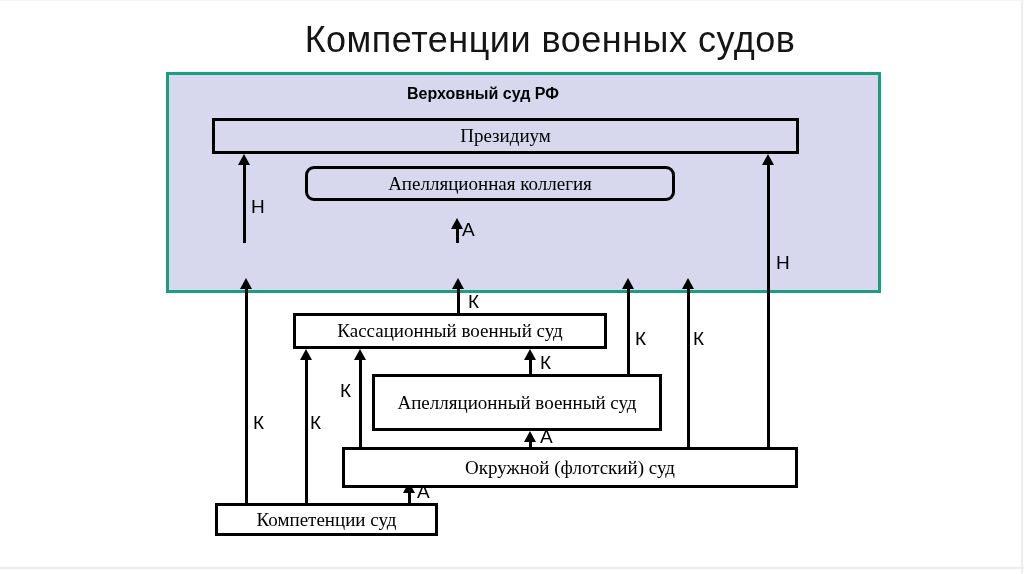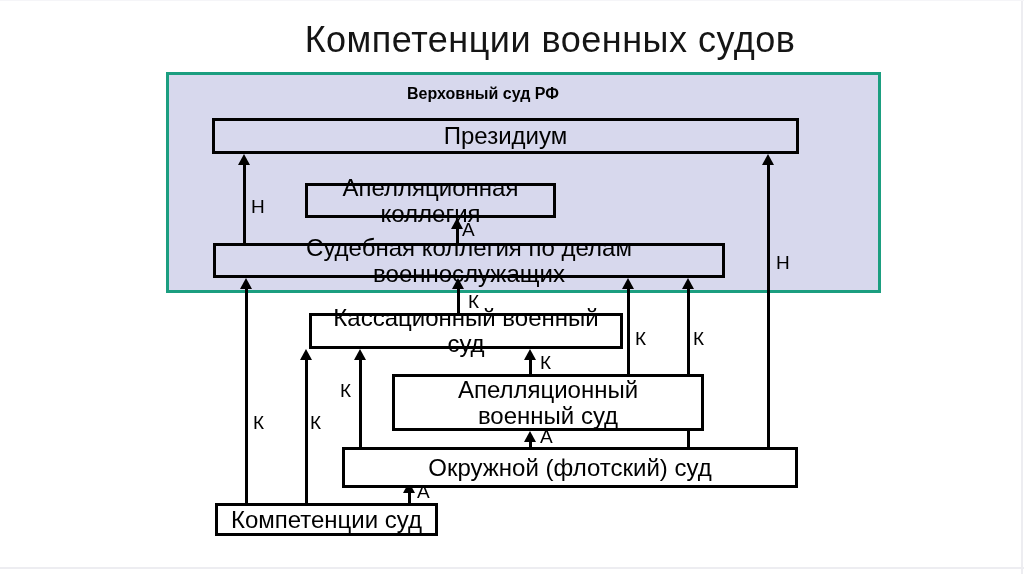--- a/index.html
+++ b/index.html
@@ -17,30 +17,31 @@
     position:absolute; left:166px; top:72px; width:715px; height:221px;
     background:#d7d8ed; border:3px solid #1b9e80; box-sizing:border-box;
   }
   #group-heading {
     position:absolute; left:167px; top:85px; width:632px;
     text-align:center; font-size:16px; font-weight:bold;
   }
   .node {
     position:absolute; box-sizing:border-box; border:3px solid #000;
     display:flex; align-items:center; justify-content:center;
-    font-size:24px; line-height:26px; text-align:center; white-space:normal;
+    font-size:19px; line-height:26px; text-align:center; white-space:normal;
     z-index:3;
+    font-family:Liberation Serif, serif;
   }
   .lav { background:#d7d8ed; }
   .wht { background:#ffffff; }
   #node-presidium            { left:212px; top:118px; width:587px; height:36px; }
-  #node-appellate-collegium  { left:305px; top:183px; width:251px; height:35px; }
+  #node-appellate-collegium  { left:305px; top:166px; width:370px; height:35px;border-radius:9px; }
   #node-military-collegium   { left:213px; top:243px; width:512px; height:35px; }
-  #node-cassation-court      { left:309px; top:313px; width:314px; height:36px; }
-  #node-appellate-court      { left:372px; top:374px; width:312px; height:57px; padding:0 14px;margin-left:20px; }
+  #node-cassation-court      { left:293px; top:313px; width:314px; height:36px; }
+  #node-appellate-court      { left:372px; top:374px; width:290px; height:57px; padding:0 14px; }
   #node-district-court       { left:342px; top:447px; width:456px; height:41px; }
   #node-garrison-court       { left:215px; top:503px; width:223px; height:33px; }
   .al { position:absolute; width:3px; background:#000; z-index:2; }
   .ah { position:absolute; width:0; height:0; z-index:2;
         border-left:6px solid transparent; border-right:6px solid transparent;
         border-bottom:11px solid #000; }
   .elabel { position:absolute; font-size:19px; line-height:22px; z-index:4; }
 </style>
 </head>
 <body>
@@ -100,19 +101,18 @@
   <span class="elabel" style="left:693px; top:328px;">К</span>
   <span class="elabel" style="left:340px; top:380px;">К</span>
   <span class="elabel" style="left:540px; top:352px;">К</span>
   <span class="elabel" style="left:253px; top:412px;">К</span>
   <span class="elabel" style="left:310px; top:412px;">К</span>
   <span class="elabel" style="left:540px; top:426px;">А</span>
   <span class="elabel" style="left:417px; top:481px;">А</span>
 
   <div class="node lav" id="node-presidium">Президиум</div>
   <div class="node lav" id="node-appellate-collegium">Апелляционная коллегия</div>
-  <div class="node lav" id="node-military-collegium">Судебная коллегия по делам военнослужащих</div>
   <div class="node wht" id="node-cassation-court">Кассационный военный суд</div>
   <div class="node wht" id="node-appellate-court">Апелляционный военный суд</div>
   <div class="node wht" id="node-district-court">Окружной (флотский) суд</div>
   <div class="node wht" id="node-garrison-court">Компетенции суд</div>
 
 </div>
 
 </body></html>

